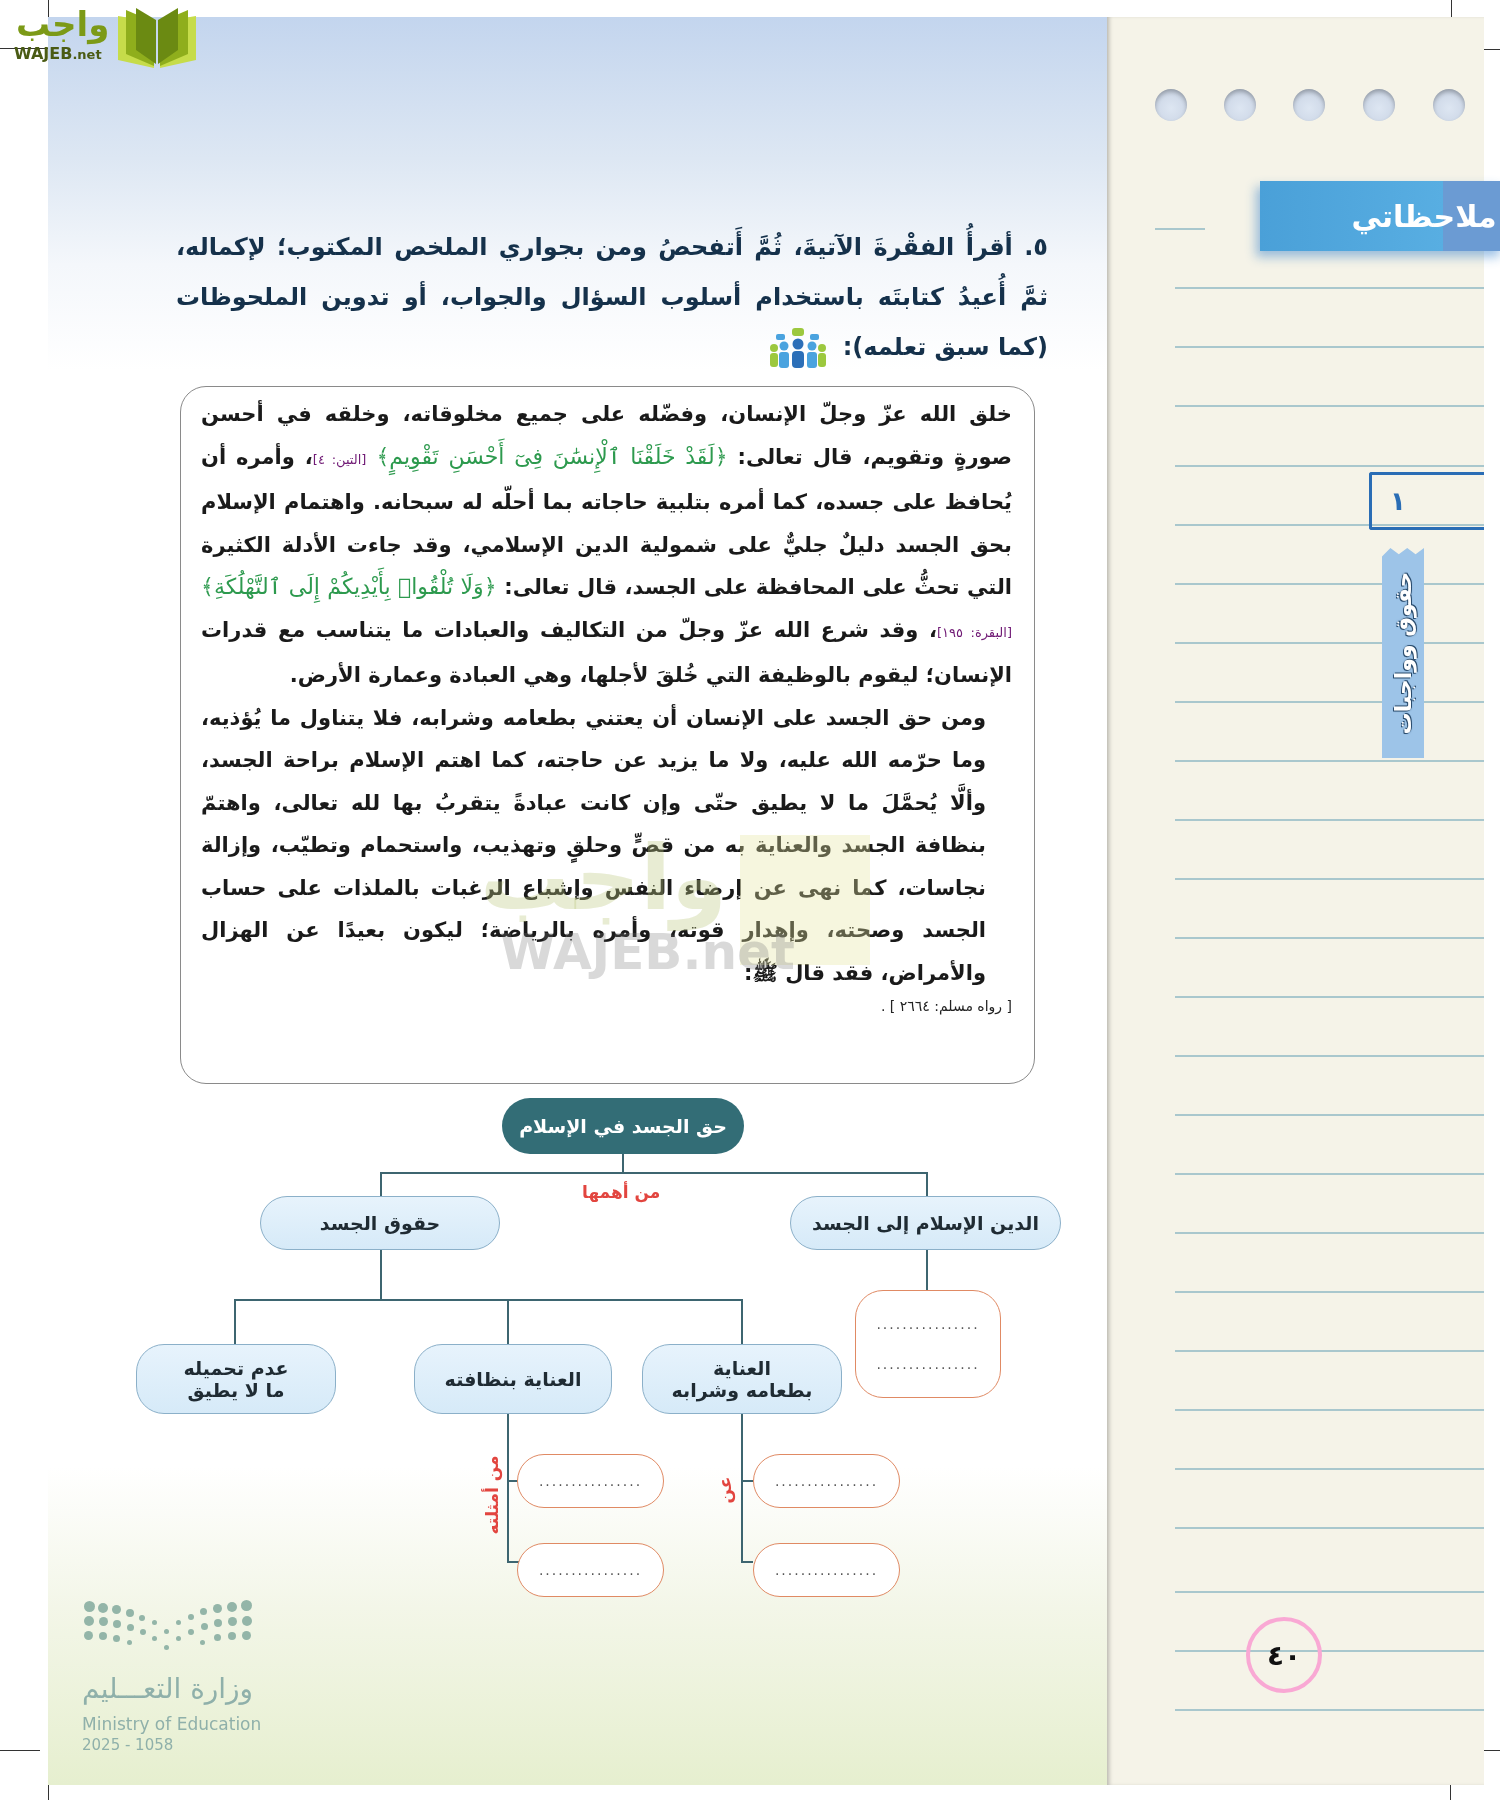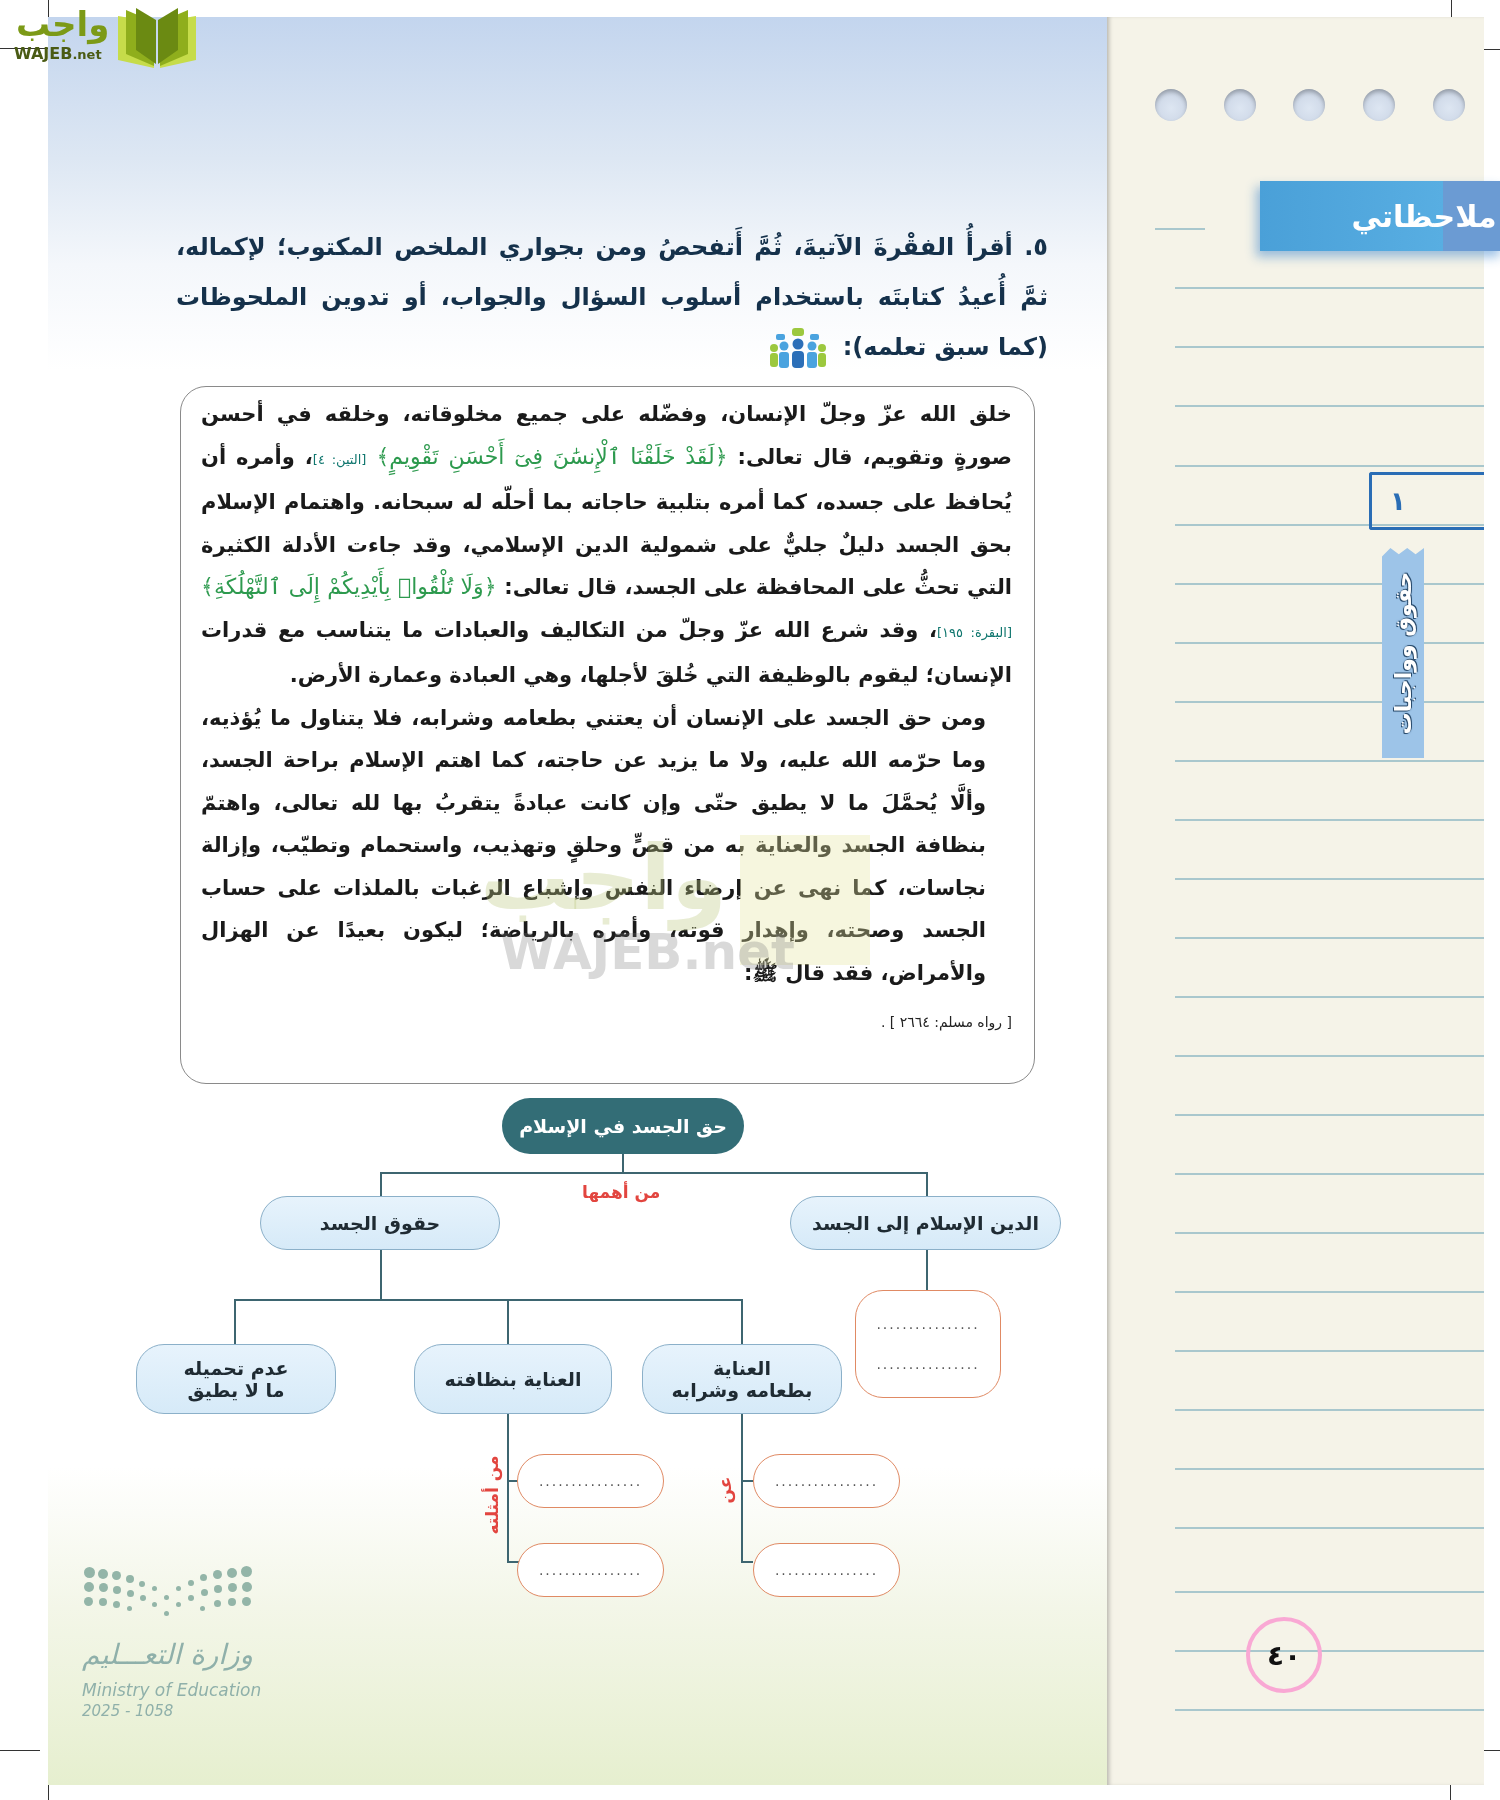--- a/index.html
+++ b/index.html
@@ -81,23 +81,23 @@
     border: 1.5px solid #8a8a8a; border-radius: 26px; background: #ffffff;
     padding: 6px 22px 10px 20px;
   }
   .para {
     direction: rtl; text-align: justify; text-align-last: right;
     font-size: 21px; font-weight: bold; color: #1a1a1a; line-height: 42.5px;
   }
   .para + .para { margin-top: 0; }
   .indent { padding-right: 26px; }
   .quran { color: #2d9a4e; font-weight: normal; font-size: 22px; }
-  .ref { font-size: 13px; font-weight: normal; color: #0f766e; }
+  .ref { font-size: 13px; font-weight: normal; color: #701a75; }
   .hadith { color: #1e70b5; font-size: 22px; font-weight: bold; }
-  .source { direction: rtl; text-align: right; font-size: 14px; color: #222; margin-top: 20px; }
+  .source { direction: rtl; text-align: right; font-size: 14px; color: #222; margin-top: 4px; }
 
   
   .watermark {
     position: absolute; left: 470px; top: 845px; width: 400px; height: 130px; pointer-events: none;
   }
   .wm-ar { position: absolute; left: 10px; top: -20px; font-size: 90px; font-weight: bold; color: rgba(190,200,130,0.35); }
   .wm-en { position: absolute; left: 30px; top: 78px; font-size: 50px; font-weight: bold; color: rgba(120,120,120,0.28); }
   .wm-book { position: absolute; left: 270px; top: -10px; width: 130px; height: 130px; background: rgba(230,230,160,0.35); }
 
   
@@ -115,21 +115,21 @@
   .node-empty {
     background: #ffffff; border: 1.5px solid #e08a64; border-radius: 28px;
     color: #555; font-weight: normal; letter-spacing: 2px; font-size: 14px;
   }
   .dots { display: block; line-height: 14px; }
   .line { position: absolute; background: #3d6570; }
   .red-label { position: absolute; color: #e2453f; font-weight: bold; font-size: 17px; direction: rtl; white-space: nowrap; }
   .vert { transform: rotate(-90deg); transform-origin: center; }
 
   
-  .ministry { position: absolute; left: 82px; top: 1562px; width: 200px; height: 160px; font-style: italic; }
+  .ministry { position: absolute; left: 82px; top: 1596px; width: 200px; height: 160px; }
   .m-dot { position: absolute; border-radius: 50%; background: #93b5a8; }
   .ministry-ar { position: absolute; left: 0; top: 76px; width: 184px; text-align: left; font-size: 28px; color: #8fb0aa; direction: rtl; }
   .ministry-en { position: absolute; left: 0; top: 118px; font-size: 17px; color: #8fb0aa; }
   .ministry-year { position: absolute; left: 0; top: 140px; font-size: 15px; color: #8fb0aa; }
 </style>
 </head>
 <body>
 
 <div class="crop-mark" style="left:0;top:48px;width:48px;height:1px;"></div>
 <div class="crop-mark" style="left:48px;top:0;width:1px;height:17px;"></div>

